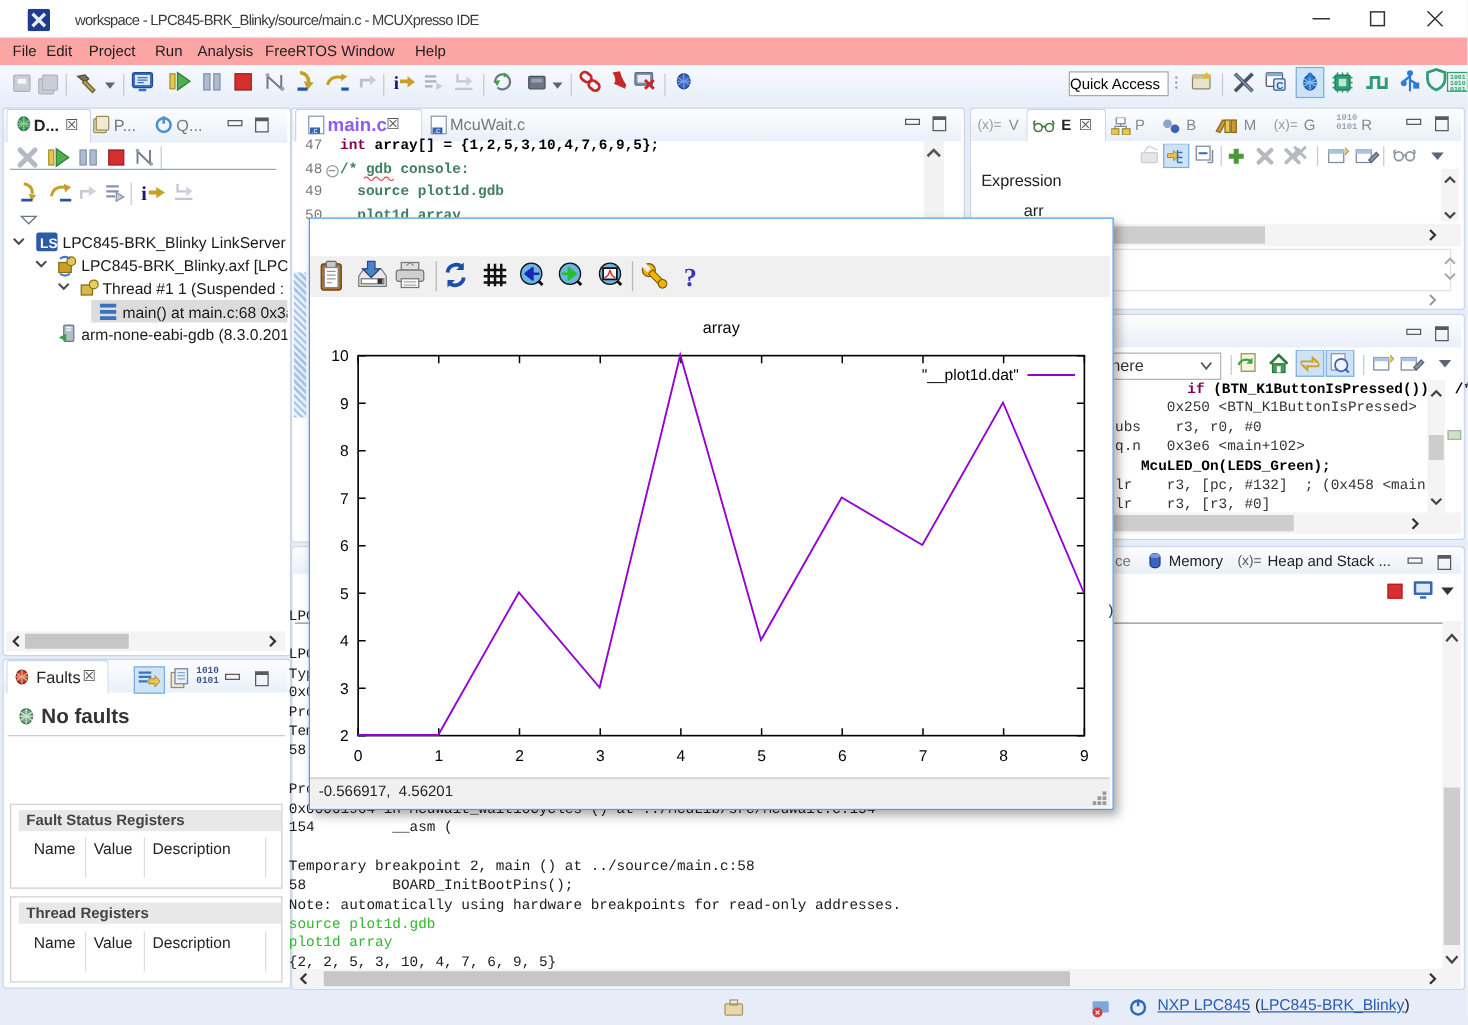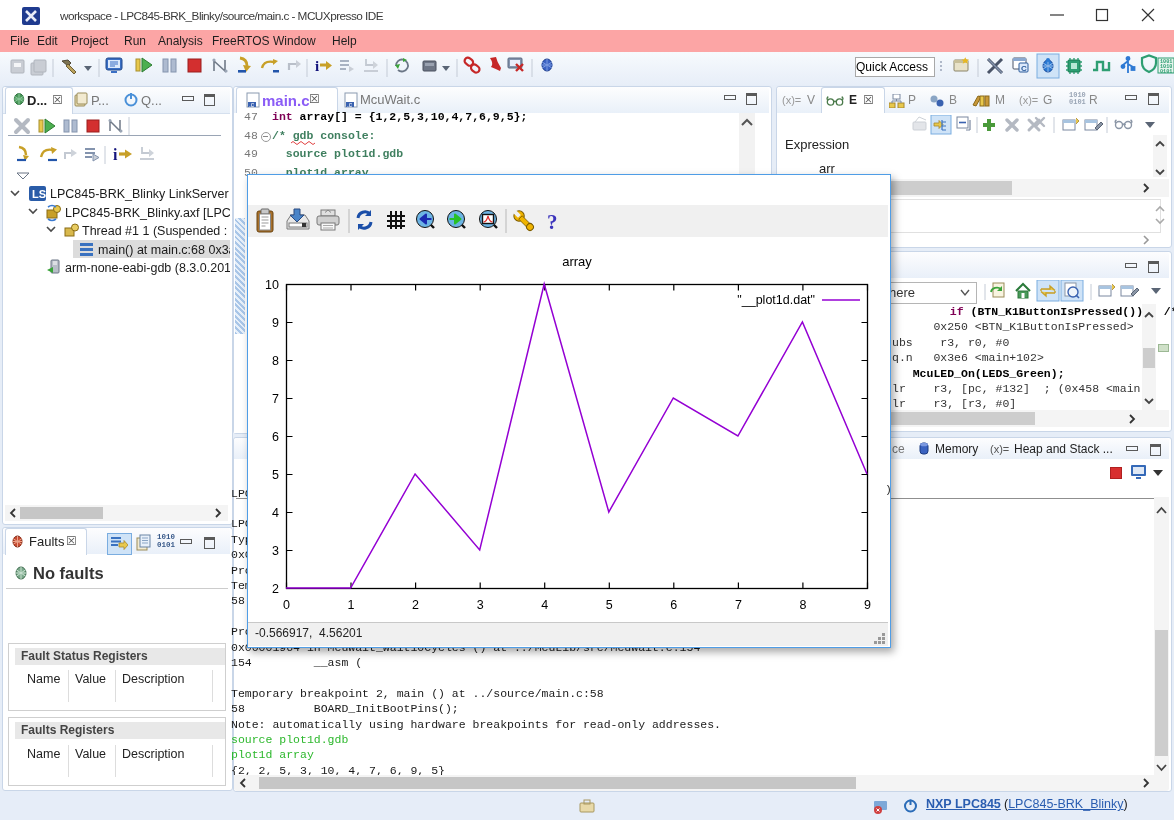--- a/index.html
+++ b/index.html
@@ -377,21 +377,21 @@
     <div class="abs grphdr" style="left:6px;top:4px;width:204px;height:17px;line-height:17px;padding-left:6px;">Fault Status Registers</div>
     <div class="abs" style="left:18px;top:28px;font-size:12.5px;color:#222;">Name</div>
     <div class="abs" style="left:66px;top:28px;font-size:12.5px;color:#222;">Value</div>
     <div class="abs" style="left:113px;top:28px;font-size:12.5px;color:#222;">Description</div>
     <div class="abs" style="left:59px;top:26px;width:1px;height:32px;background:#ddd;"></div>
     <div class="abs" style="left:106px;top:26px;width:1px;height:32px;background:#ddd;"></div>
     <div class="abs" style="left:203px;top:26px;width:1px;height:32px;background:#ddd;"></div>
   </div>
 
   <div class="abs grpbox" style="left:5px;top:189px;width:216px;height:67px;">
-    <div class="abs grphdr" style="left:6px;top:4px;width:204px;height:17px;line-height:17px;padding-left:6px;">Faults Registers</div>
+    <div class="abs grphdr" style="left:6px;top:4px;width:204px;height:17px;line-height:17px;padding-left:6px;">Thread Registers</div>
     <div class="abs" style="left:18px;top:29px;font-size:12.5px;color:#222;">Name</div>
     <div class="abs" style="left:66px;top:29px;font-size:12.5px;color:#222;">Value</div>
     <div class="abs" style="left:113px;top:29px;font-size:12.5px;color:#222;">Description</div>
     <div class="abs" style="left:59px;top:27px;width:1px;height:32px;background:#ddd;"></div>
     <div class="abs" style="left:106px;top:27px;width:1px;height:32px;background:#ddd;"></div>
     <div class="abs" style="left:203px;top:27px;width:1px;height:32px;background:#ddd;"></div>
   </div>
 </div>
 
 <div class="abs" style="left:233px;top:86px;width:537px;height:346px;background:#fff;border:1px solid #c9d6e8;border-radius:3px;">
@@ -702,21 +702,21 @@
 <div class="abs" style="left:0;top:792px;width:1174px;height:28px;background:#e6edf8;font-size:12.5px;">
   <div class="abs" style="left:873px;top:8px;width:14px;height:12px;"><svg width="16" height="14">
         <rect x="1" y="1" width="13" height="9" rx="1" fill="#7da8d8"></rect>
         <circle cx="5" cy="10" r="4" fill="#d04040"></circle>
         <path d="M3.5 8.5 L6.5 11.5 M6.5 8.5 L3.5 11.5" stroke="#fff" stroke-width="1"></path>
       </svg></div>
   <div class="abs" style="left:903px;top:6px;width:15px;height:15px;"><svg width="15" height="15">
         <circle cx="7.5" cy="8" r="5.5" fill="none" stroke="#2b6cb8" stroke-width="2"></circle>
         <path d="M7.5 1.5 L7.5 7" stroke="#2b6cb8" stroke-width="2"></path>
       </svg></div>
-  <div class="abs" style="left:926px;top:5px;color:#2a5db0;text-decoration:underline;font-weight:bold;">NXP LPC845</div>
+  <div class="abs" style="left:926px;top:5px;color:#2a5db0;text-decoration:underline;">NXP LPC845</div>
   <div class="abs" style="left:1004px;top:5px;color:#1a1a1a;">(<span style="color:#2a5db0;text-decoration:underline;">LPC845-BRK_Blinky</span>)</div>
   <svg class="abs" style="left:578px;top:6px;" width="20" height="17">
       <rect x="2" y="5" width="14" height="9" rx="1" fill="#e8d9a8" stroke="#a89860"></rect>
       <rect x="6" y="2" width="6" height="4" fill="none" stroke="#a89860"></rect>
     </svg>
 </div>
 
 <div class="abs mono" style="left:885px;top:482.5px;font-size:11.5px;color:#333;z-index:200;">)</div>
 
 <div class="abs" id="gnuplot" style="left:247px;top:174px;width:642px;height:472px;background:#fff;border:1px solid #4f9de6;box-shadow:3px 4px 8px rgba(0,0,0,0.35);z-index:100;">

